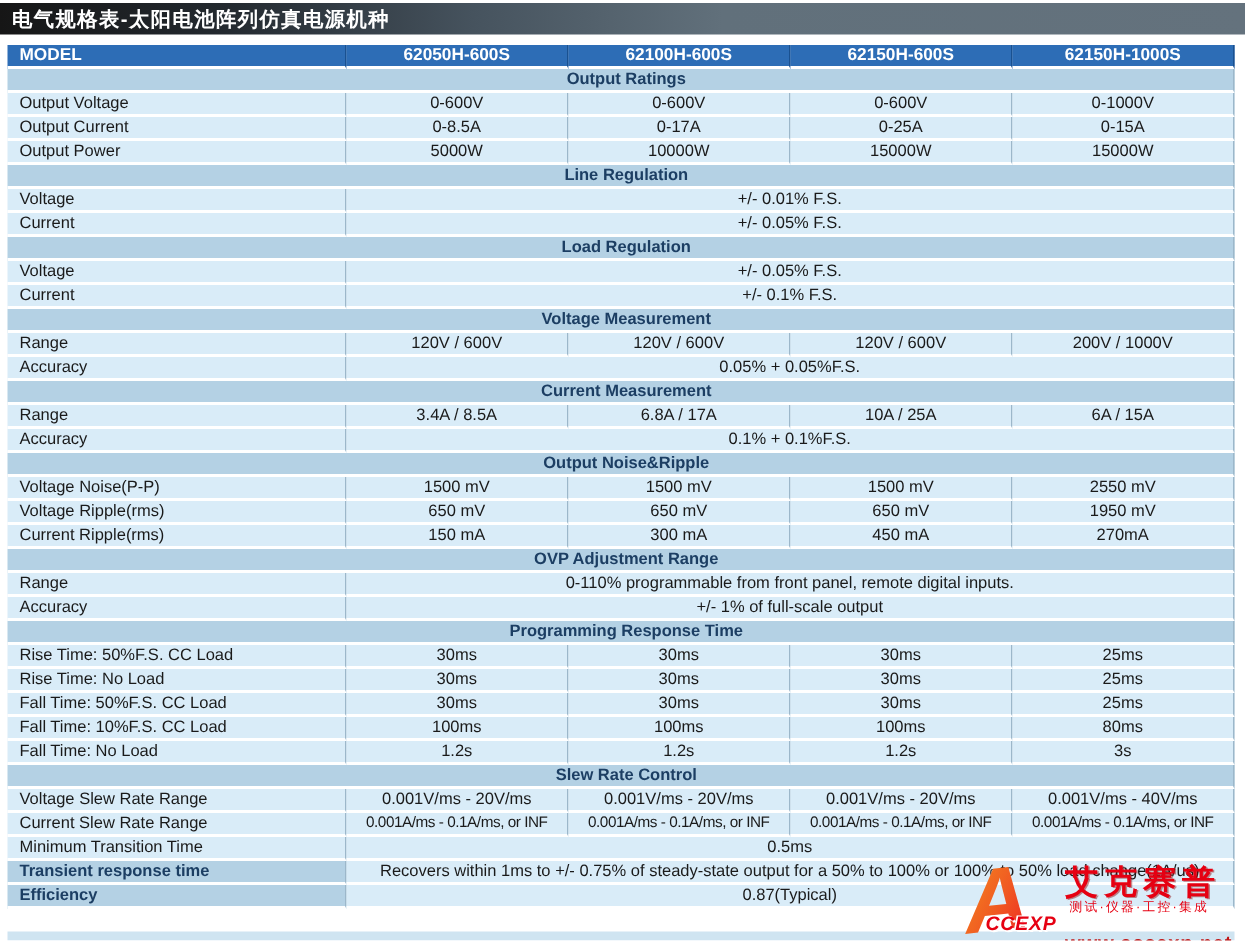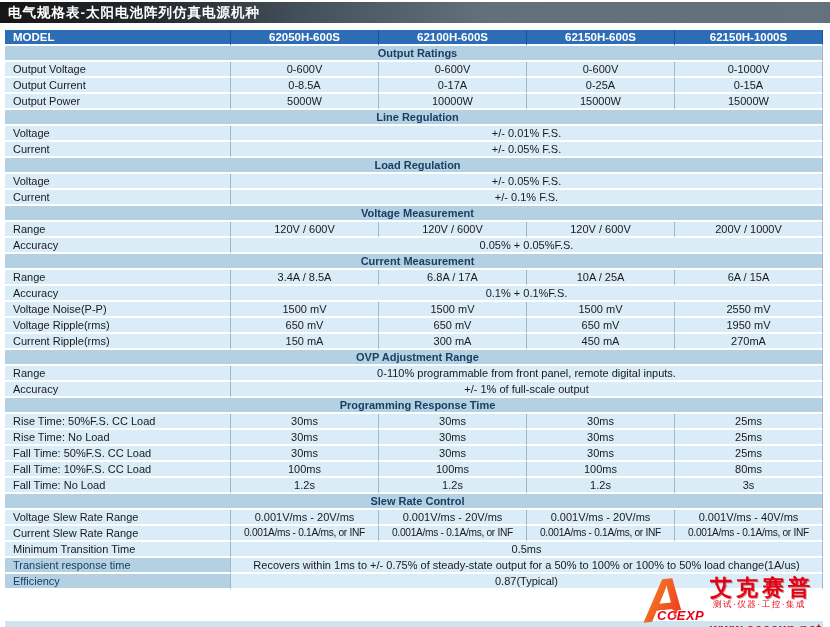--- a/index.html
+++ b/index.html
@@ -42,21 +42,21 @@
   }
   thead th.model-label{text-align:left;padding-left:8px;}
   td.sec{
     background:var(--section-blue);color:var(--section-text);font-weight:bold;
     padding-left:8px;text-align:center;border-right:1px solid var(--grid-line);
   }
   td.lbl{
     background:var(--row-blue);color:var(--body-text);
     padding-left:8px;text-align:left;border-right:1px solid var(--grid-line);margin-left:30px;
   }
-  td.lbl.sec-lbl{background:var(--section-blue);color:var(--section-text);font-weight:normal;}
+  td.lbl.sec-lbl{background:var(--section-blue);color:var(--section-text);font-weight:bold;}
   td.val{
     background:var(--row-blue);color:var(--body-text);
     text-align:center;border-right:1px solid var(--grid-line);
   }
   td.val.tight{font-size:10.2px;letter-spacing:-0.3px;}
 
   .bottom-strip{position:absolute;left:5px;top:621px;width:818px;height:6px;background:var(--strip-blue);}
 
   .watermark{position:absolute;left:636px;top:569px;width:194px;height:58px;pointer-events:none;}
   .wm-a{position:absolute;left:0;top:-4px;width:84px;height:62px;}
@@ -173,20 +173,23 @@
             <td class="val">3.4A / 8.5A</td>
             <td class="val">6.8A / 17A</td>
             <td class="val">10A / 25A</td>
             <td class="val">6A / 15A</td>
           </tr>
           <tr>
             <td class="lbl">Accuracy</td>
             <td colspan="4" class="val">0.1% + 0.1%F.S.</td>
           </tr>
           <tr>
+            <td colspan="5" class="sec">Output Noise&amp;Ripple</td>
+          </tr>
+          <tr>
             <td class="lbl">Voltage Noise(P-P)</td>
             <td class="val">1500 mV</td>
             <td class="val">1500 mV</td>
             <td class="val">1500 mV</td>
             <td class="val">2550 mV</td>
           </tr>
           <tr>
             <td class="lbl">Voltage Ripple(rms)</td>
             <td class="val">650 mV</td>
             <td class="val">650 mV</td>

